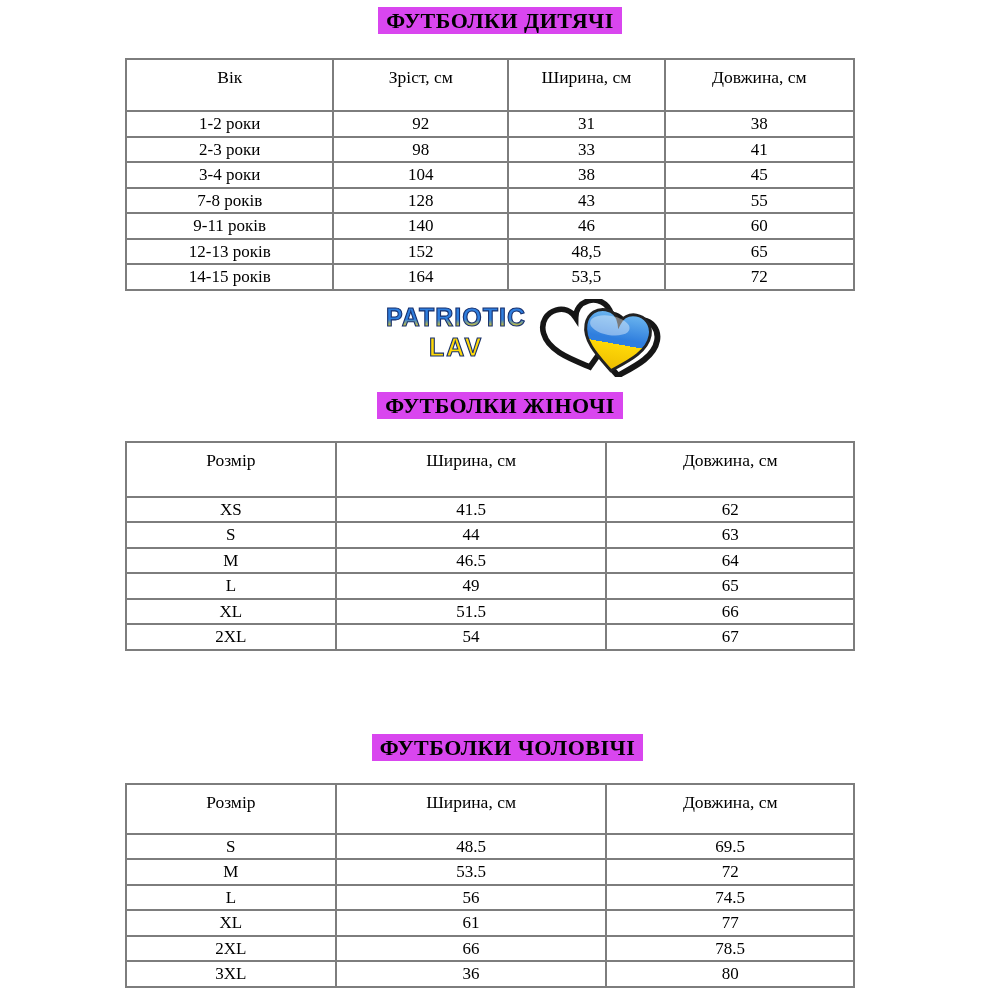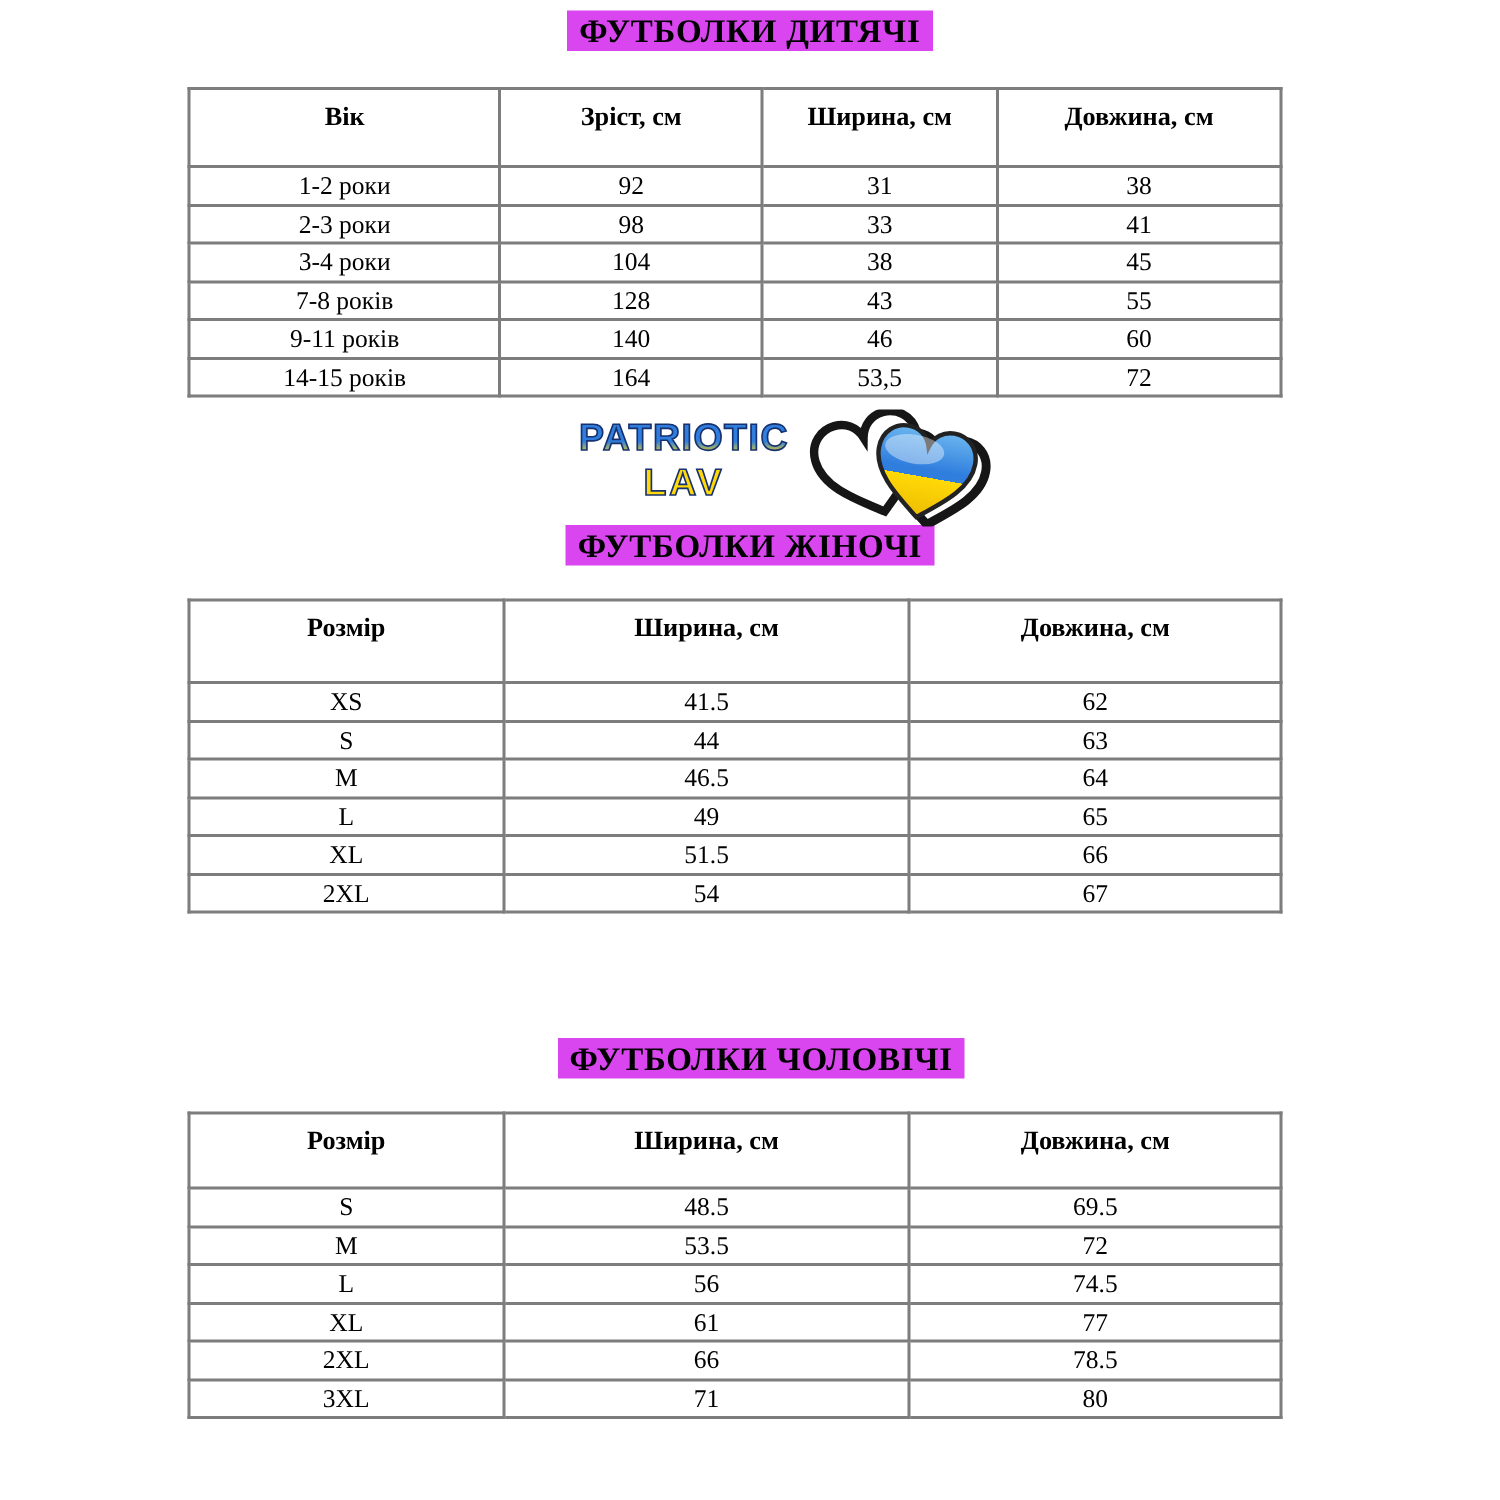--- a/index.html
+++ b/index.html
@@ -6,30 +6,30 @@
   body{
     width:1000px;height:1000px;background:#ffffff;overflow:hidden;
     font-family:"Liberation Serif","DejaVu Serif",serif;color:#000;
   }
   .page-title{
     text-align:center;font-weight:bold;font-size:22px;line-height:26px;
     letter-spacing:.5px;margin:0;
   }
   .page-title .hl{background:#d946ef;padding:1px 8px;}
   #title-children{margin-top:8px;}
-  #title-women{margin-top:0;}
+  #title-women{margin-top:16px;}
   #title-men{margin-top:84px;margin-left:15px;}
   .tbl-wrap{width:730px;margin-left:125px;}
   #table-children{margin-top:24px;}
   #table-women{margin-top:22px;}
   #table-men{margin-top:22px;}
   table{border-collapse:collapse;width:100%;table-layout:fixed;}
   th,td{border:2px solid #7d7d7d;text-align:center;overflow:hidden;}
   th{
-    font-weight:bold;font-size:17.5px;line-height:20px;vertical-align:top;
+    font-weight:normal;font-size:17.5px;line-height:20px;vertical-align:top;
     padding:7px 0 23px;
   }
   #table-women th{padding:7px 0 26px;}
   #table-men th{padding:7px 0 21px;}
   td{font-size:17px;height:23.5px;line-height:23.5px;padding:0;}
   .logo{
     height:78px;margin-top:8px;display:flex;justify-content:center;padding-left:17px;
   }
   .logo svg{transform:translateX(12px);}
 </style>
@@ -77,20 +77,26 @@
           <td>7-8 років</td>
           <td>128</td>
           <td>43</td>
           <td>55</td>
         </tr>
         <tr>
           <td>9-11 років</td>
           <td>140</td>
           <td>46</td>
           <td>60</td>
+        </tr>
+        <tr>
+          <td>12-13 років</td>
+          <td>152</td>
+          <td>48,5</td>
+          <td>65</td>
         </tr>
         <tr>
           <td>14-15 років</td>
           <td>164</td>
           <td>53,5</td>
           <td>72</td>
         </tr>
       </tbody>
   </table>
 </div>
@@ -213,18 +219,18 @@
           <td>61</td>
           <td>77</td>
         </tr>
         <tr>
           <td>2XL</td>
           <td>66</td>
           <td>78.5</td>
         </tr>
         <tr>
           <td>3XL</td>
-          <td>71</td>
+          <td>36</td>
           <td>80</td>
         </tr>
       </tbody>
   </table>
 </div>
 
 </body></html>

